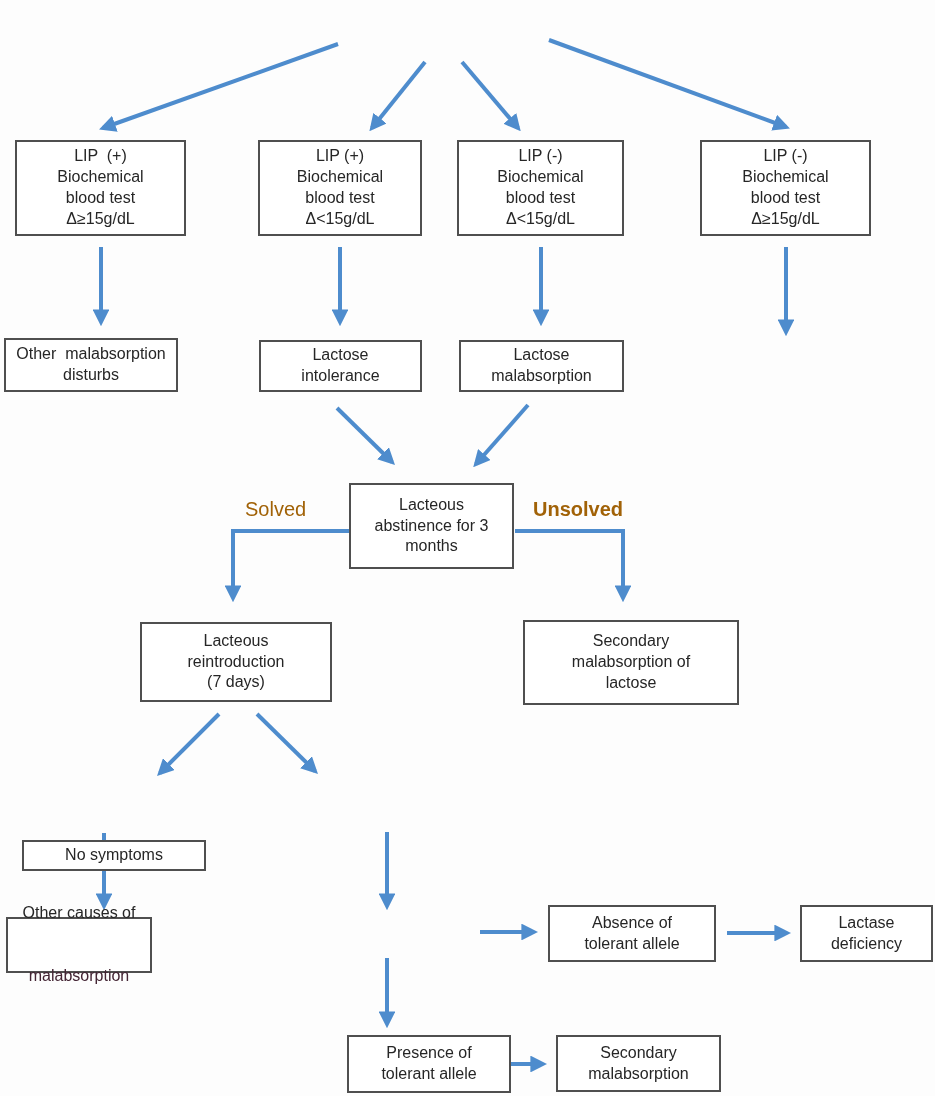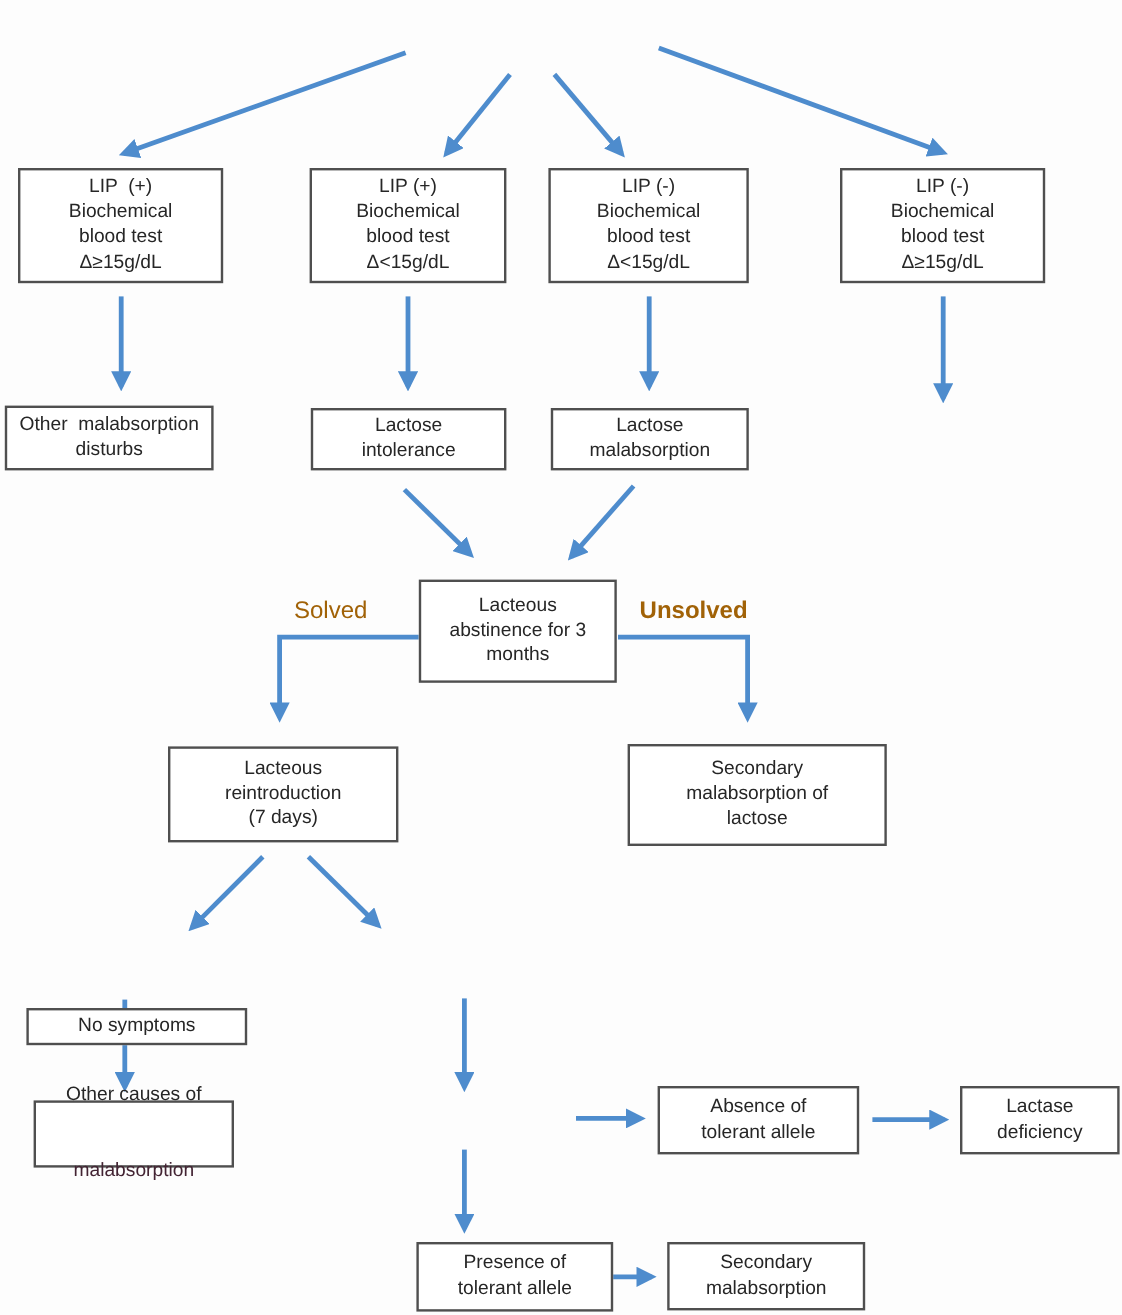--- a/index.html
+++ b/index.html
@@ -57,21 +57,21 @@
   #n-lact-intol      { left: 259px; top: 340px;  width: 163px; height: 52px; }
   #n-lact-malab      { left: 459px; top: 340px;  width: 165px; height: 52px; }
   #n-no-further      { left: 691px; top: 341px;  width: 183px; height: 30px; }
   #n-abstinence      { left: 349px; top: 483px;  width: 165px; height: 86px; }
   #lbl-solved        { left: 245px; top: 498px;  width: 74px;  }
   #lbl-unsolved      { left: 533px; top: 498px;  width: 90px; font-weight: bold;  }
   #n-reintro         { left: 140px; top: 622px;  width: 192px; height: 80px; }
   #n-sec-malab-lact  { left: 523px; top: 620px;  width: 216px; height: 85px; }
   #n-no-symptoms     { left: 22px;  top: 792px;  width: 184px; height: 31px; margin-top: 48px; }
   #n-symptom-onset   { left: 295px; top: 790px;  width: 183px; height: 32px; }
-  #n-other-causes    { left: 28px;  top: 917px;  width: 167px; height: 56px; }
+  #n-other-causes    { left: 6px;  top: 917px;  width: 146px; height: 56px; }
   #n-genotyping      { left: 307px; top: 917px;  width: 163px; height: 31px; }
   #n-absence-allele  { left: 548px; top: 905px;  width: 168px; height: 57px; }
   #n-lactase-def     { left: 800px; top: 905px;  width: 133px; height: 57px; }
   #n-presence-allele { left: 307px; top: 1035px; width: 164px; height: 58px; margin-left: 40px; }
   #n-sec-malab       { left: 556px; top: 1035px; width: 165px; height: 57px; }
 </style>
 </head>
 <body>
 
 <div id="canvas">

